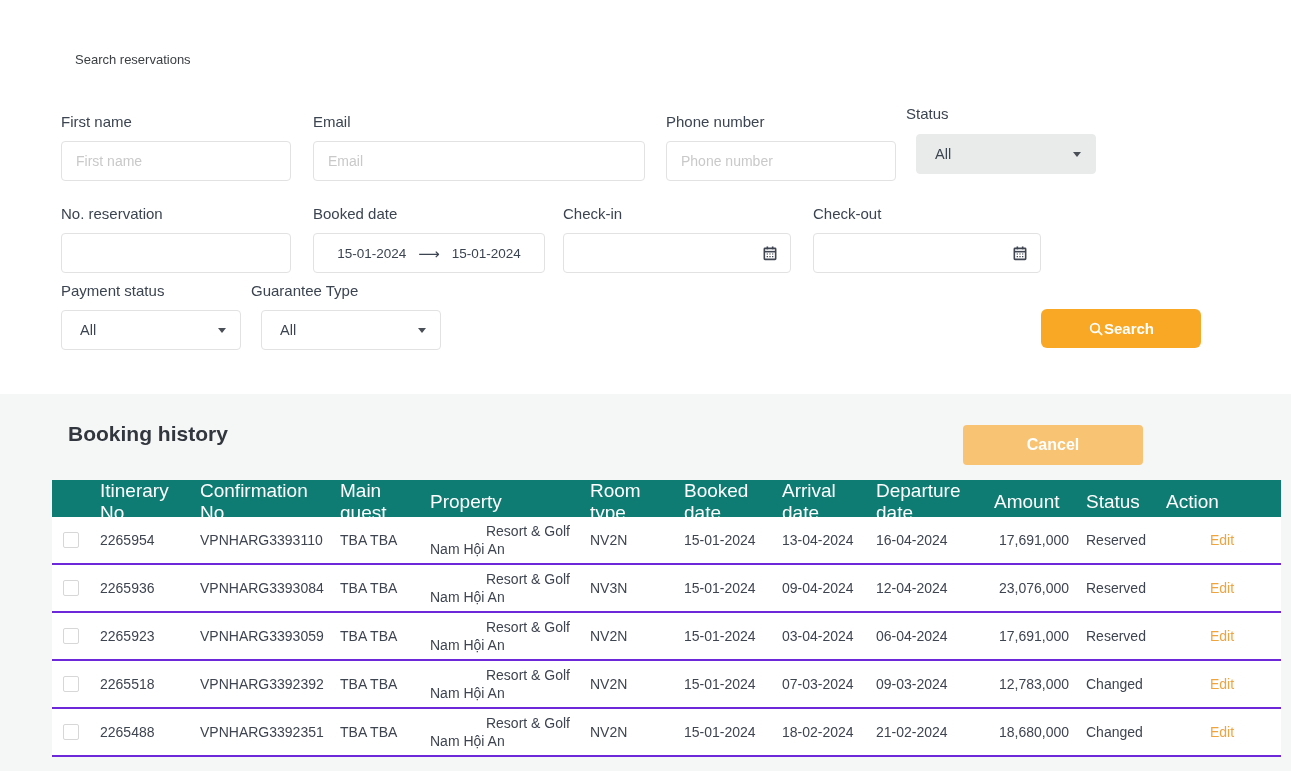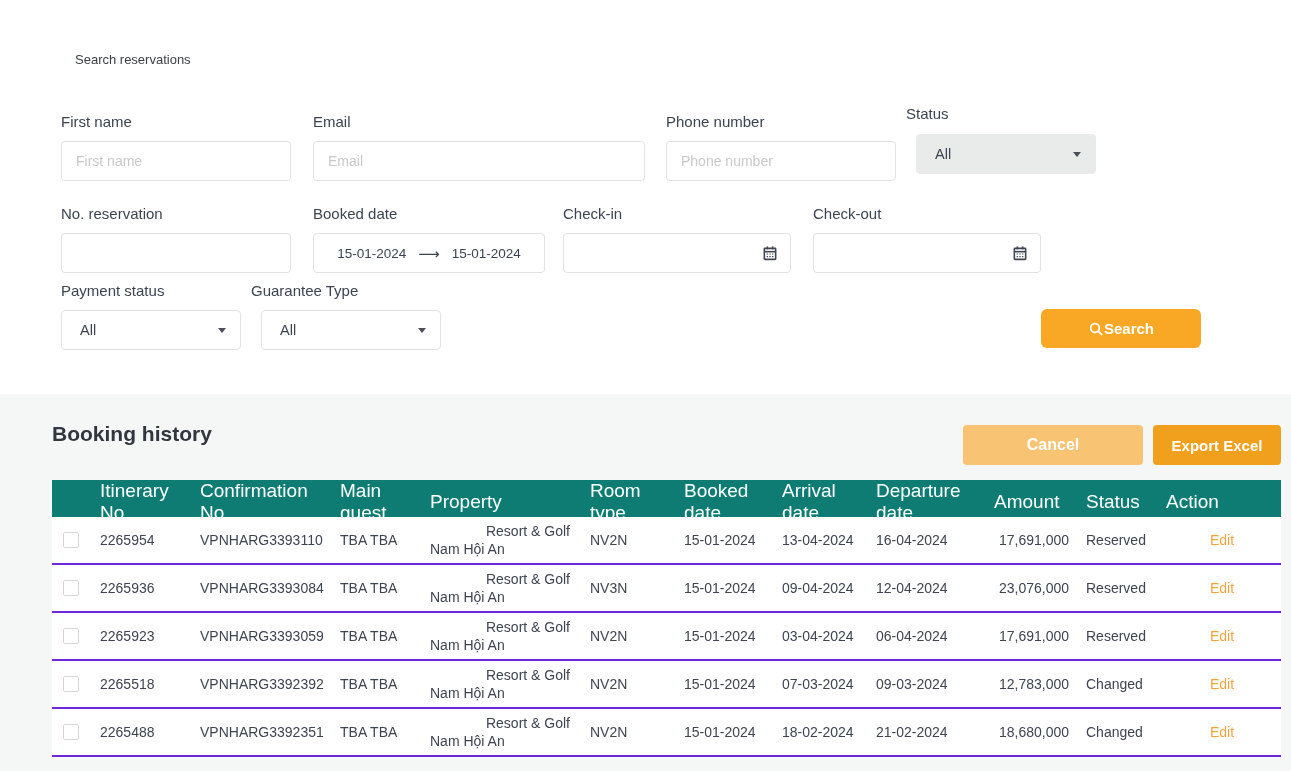--- a/index.html
+++ b/index.html
@@ -36,21 +36,21 @@
   }
   .btn { border:none; cursor:pointer; font-family:inherit; font-weight:700; color:#fff; }
   .search-btn {
     position:absolute; left:1041px; top:309px; width:160px; height:39px;
     background:#f9a826; border-radius:6px; font-size:15px;
     display:flex; align-items:center; justify-content:center; 
   }
 
   
   .booking-section { position:absolute; left:0; top:394px; width:1291px; height:377px; background:#f5f6f6; }
-  .booking-title { position:absolute; left:52px; top:28px; font-size:21px; font-weight:700; color:#32373f; }
+  .booking-title { position:absolute; left:68px; top:28px; font-size:21px; font-weight:700; color:#32373f; }
   .cancel-btn { position:absolute; left:963px; top:31px; width:180px; height:40px; background:#f8c372; border-radius:4px; font-size:16px; }
   .export-btn { position:absolute; left:1153px; top:31px; width:128px; height:40px; background:#f0a01d; border-radius:4px; font-size:15px; }
 
   .table { position:absolute; left:52px; top:86px; width:1229px; }
   .trow, .thead {
     display:grid;
     grid-template-columns:48px 100px 140px 90px 160px 88px 104px 94px 118px 92px 80px 115px;
     align-items:center;
   }
   .thead { background:#0e7c72; height:37px; color:#fff; font-size:19px; font-weight:500; }
@@ -168,21 +168,20 @@
         <line x1="15.6" y1="15.6" x2="20.5" y2="20.5"></line>
       </svg>
     </span>
     <span>Search</span>
   </button>
 
   <div class="booking-section">
     <div class="booking-title">Booking history</div>
 
     <button class="btn cancel-btn">Cancel</button>
-    <button class="btn export-btn">Export Excel</button>
 
     <div class="table">
 
       <div class="thead">
         <div class="cell cb-cell"></div>
         <div class="cell">Itinerary No.</div>
         <div class="cell">Confirmation No.</div>
         <div class="cell">Main guest</div>
         <div class="cell">Property</div>
         <div class="cell">Room type</div>

